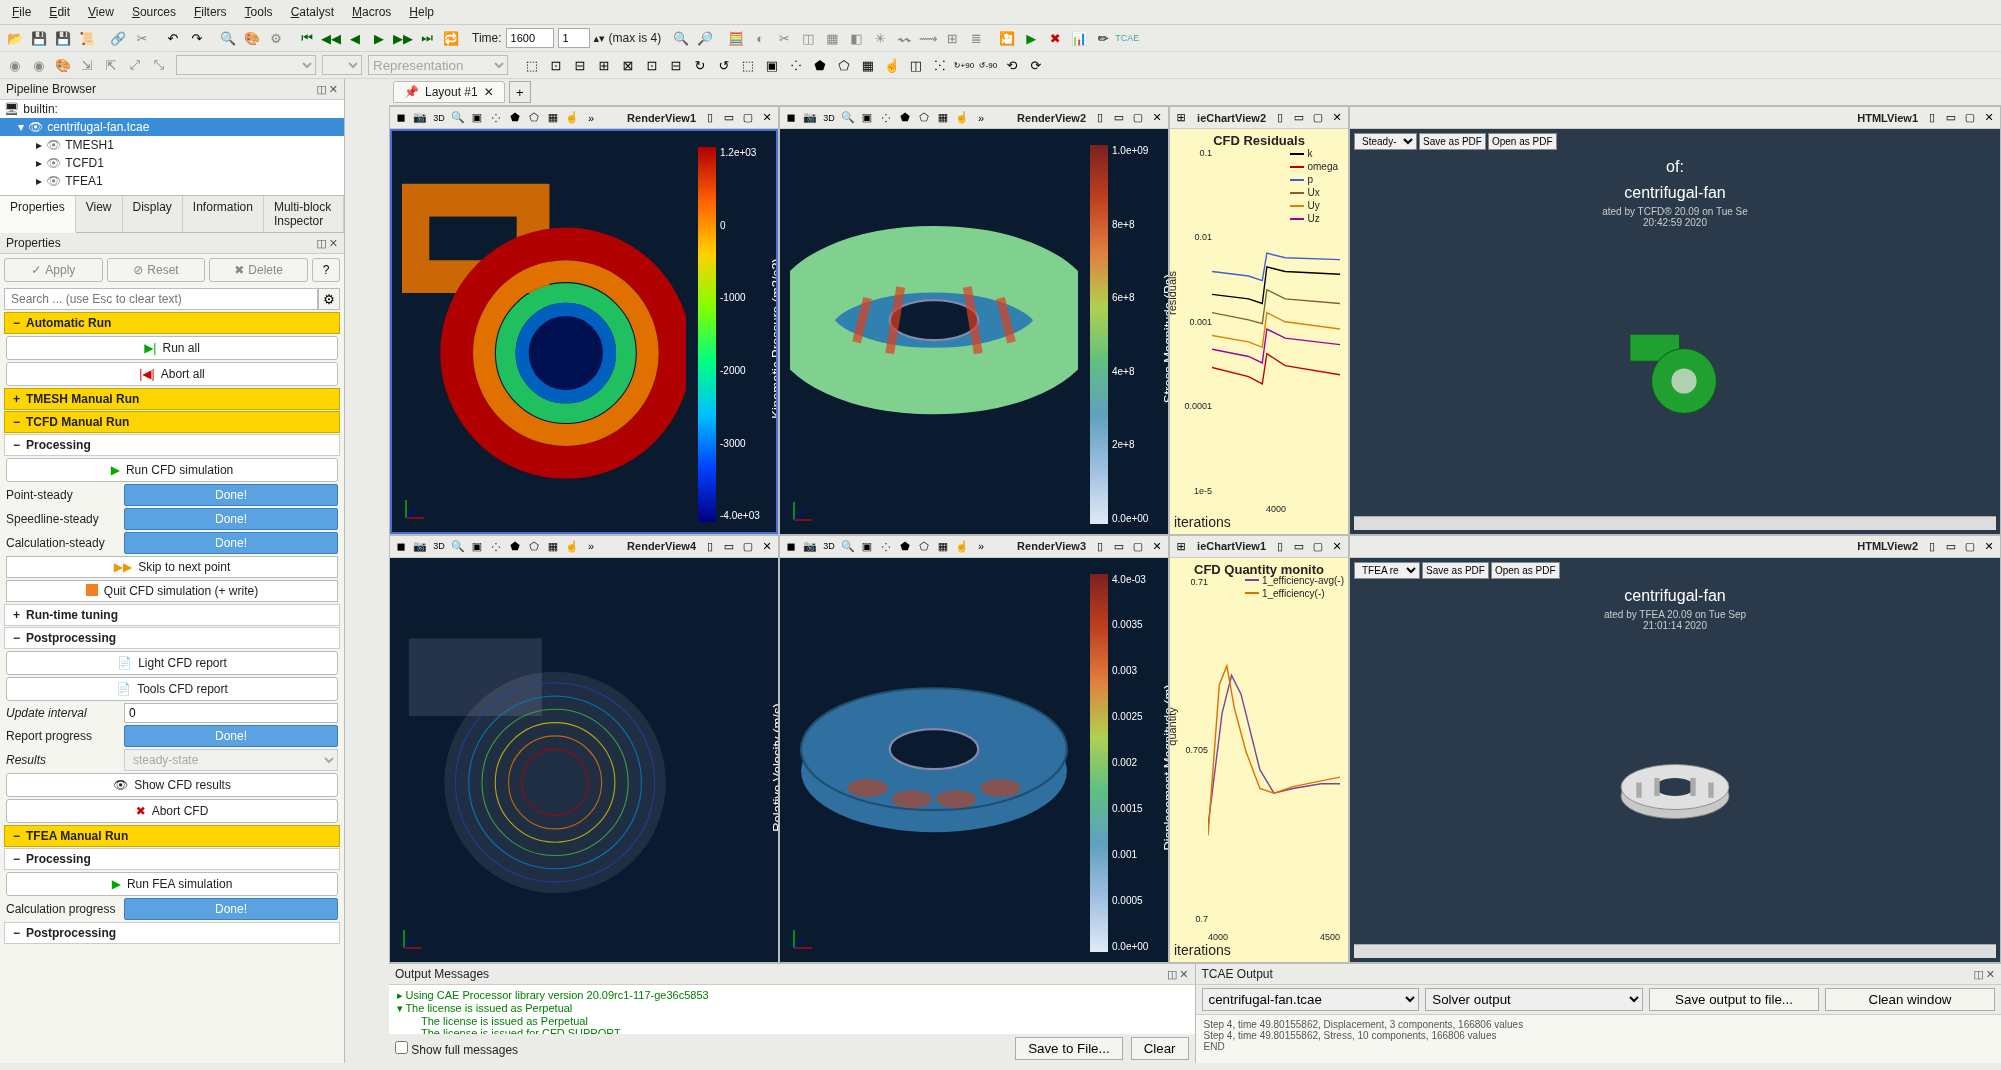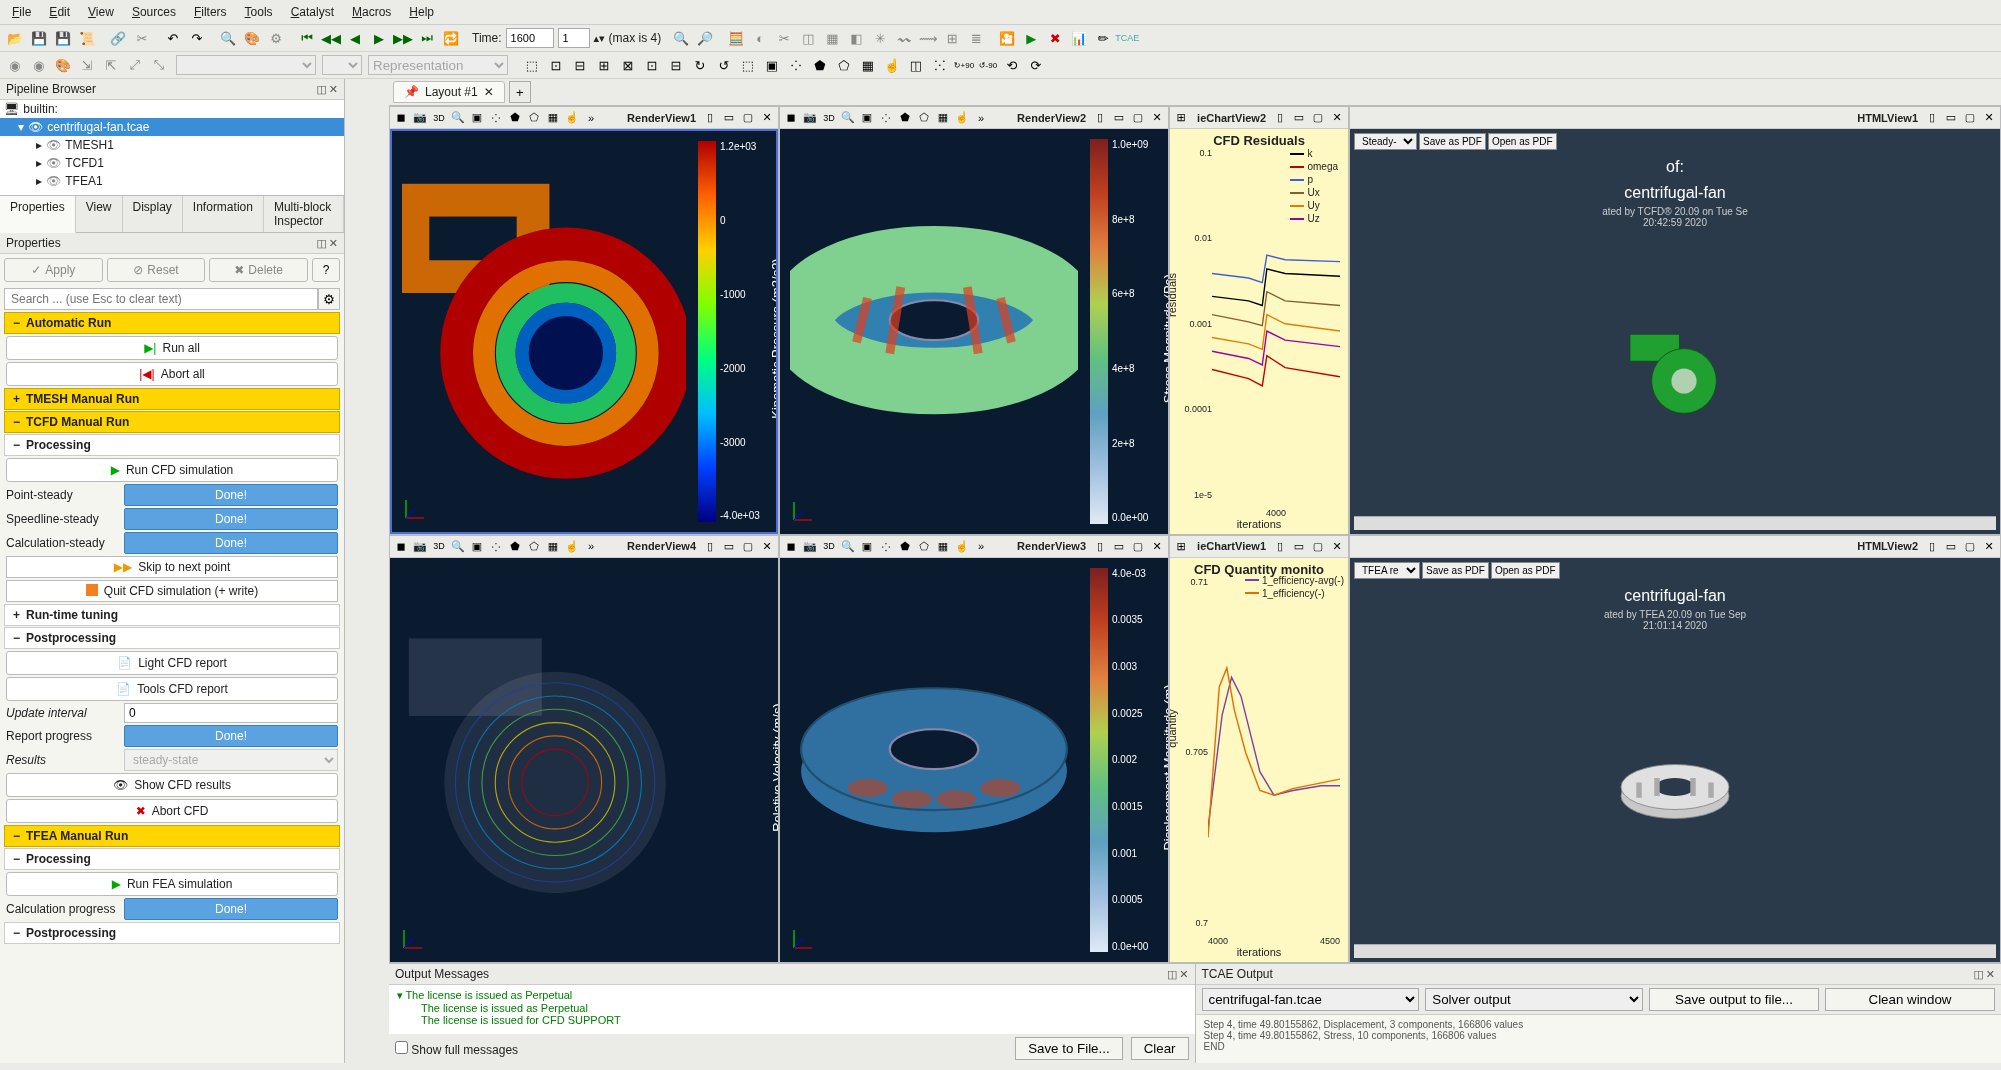--- a/index.html
+++ b/index.html
@@ -45,36 +45,36 @@
 .center { flex: 1; display: flex; flex-direction: column; }
 .layout-tabs { display: flex; align-items: center; background: #ebebe7; padding: 2px 4px; gap: 4px; border-bottom: 1px solid #bbb; }
 .layout-tab { padding: 3px 10px; background: #f9f9f5; border: 1px solid #bbb; border-radius: 3px 3px 0 0; font-size: 12px; display: flex; gap: 6px; align-items: center; }
 .viewgrid { flex: 1; display: grid; grid-template-columns: 390px 390px 180px 1fr; grid-template-rows: 1fr 1fr; gap: 0; background: #ebebe7; }
 .viewcell { display: flex; flex-direction: column; border: 1px solid #bbb; }
 .viewtoolbar { display: flex; align-items: center; gap: 1px; padding: 1px 2px; background: #ebebe7; border-bottom: 1px solid #ccc; font-size: 11px; height: 22px; overflow: hidden; }
 .viewtoolbar .tbtn { width: 18px; height: 18px; font-size: 11px; }
 .viewtitle { margin-left: auto; font-weight: bold; margin-right: 4px; }
 .render { flex: 1; background: #0a1a2f; position: relative; overflow: hidden; }
 .render.active { border: 2px solid #4a6fd8; }
-.colorbar { position: absolute; right: 8px; top: 10px; bottom: 10px; width: 70px; display: flex; }
+.colorbar { position: absolute; right: 8px; top: 16px; bottom: 10px; width: 70px; display: flex; }
 .cbstrip { width: 18px; background: linear-gradient(to bottom, #b00000, #ff6000, #ffd000, #80ff00, #00ff80, #00c0ff, #0040ff, #000080); }
 .cbstrip.stress { background: linear-gradient(to bottom, #7d2020, #c04020, #e08040, #b0d050, #60c080, #60a0c0, #a0c0e0, #e0eaf5); }
 .cbstrip.vel { background: linear-gradient(to bottom, #b00000, #ff6000, #ffd000, #80ff00, #00ff80, #00c0ff, #0040ff, #000080); }
 .cblabels { flex: 1; display: flex; flex-direction: column; justify-content: space-between; padding-left: 4px; color: #fff; font-size: 10px; }
 .cbtitle { position: absolute; right: 0px; top: 50%; transform: rotate(-90deg) translateX(50%); transform-origin: right center; color: #fff; font-size: 13px; white-space: nowrap; }
 .viz { position: absolute; left: 10px; right: 90px; top: 10px; bottom: 10px; }
 .axis-gizmo { position: absolute; left: 8px; bottom: 8px; width: 30px; height: 30px; }
 .chart { flex: 1; background: #fef9c3; position: relative; padding: 4px; display: flex; flex-direction: column; }
 .chart-title { text-align: center; font-weight: bold; font-size: 13px; }
 .chart-legend { font-size: 10px; line-height: 1.3; position: absolute; top: 18px; right: 10px; }
 .chart-legend div { display: flex; align-items: center; gap: 3px; }
 .lswatch { width: 14px; height: 2px; display: inline-block; }
 .chart-body { flex: 1; position: relative; }
 .ylabel { position: absolute; left: -2px; top: 50%; transform: rotate(-90deg) translateX(50%); transform-origin: left center; font-size: 11px; }
-.xlabel { text-align: center; font-size: 11px; }
+.xlabel { text-align: left; font-size: 14px; }
 .yticks { position: absolute; left: 4px; top: 0; bottom: 18px; width: 34px; display: flex; flex-direction: column; justify-content: space-between; font-size: 9px; text-align: right; }
 .htmlview { flex: 1; background: #2a3a4a; color: #fff; position: relative; padding: 4px; display: flex; flex-direction: column; overflow: hidden; }
 .htmlview .dd { display: flex; gap: 2px; margin-bottom: 4px; }
 .htmlview select, .htmlview button { font-size: 10px; padding: 1px 3px; border: 1px solid #888; background: #f0f0f0; color: #000; }
 .htmlview .title { text-align: center; font-size: 16px; margin: 4px 0; }
 .htmlview .sub { text-align: center; font-size: 10px; color: #ccc; }
 .htmlview .mini3d { flex: 1; display: flex; align-items: center; justify-content: center; }
 .scrollx { height: 14px; background: #ddd; border-top: 1px solid #aaa; }
 .bottom { display: flex; height: 100px; border-top: 1px solid #bbb; }
 .outmsg { flex: 1; display: flex; flex-direction: column; border-right: 1px solid #bbb; }
@@ -764,20 +764,21 @@
     <div class="bottom">
       <div class="outmsg">
         <div class="panel-head">
             <span>Output Messages</span>
           <span class="icons">
               <span>◫</span>
               <span>✕</span>
             </span>
         </div>
         <div class="body">
+          <div style="color:#008000">▸ <span>Using CAE Processor library version 20.09rc1-117-ge36c5853</span></div>
           <div class="grn">▾ <span>The license is issued as  Perpetual</span></div>
           <div class="grn" style="padding-left:24px">The license is issued as  Perpetual</div>
           <div class="grn" style="padding-left:24px">The license is issued for CFD SUPPORT</div>
 
         </div>
         <div class="foot">
           <label><input type="checkbox" style=""> <span>Show full messages</span></label>
           <div style="flex:1"></div>
           <button>Save to File...</button>
           <button>Clear</button>

